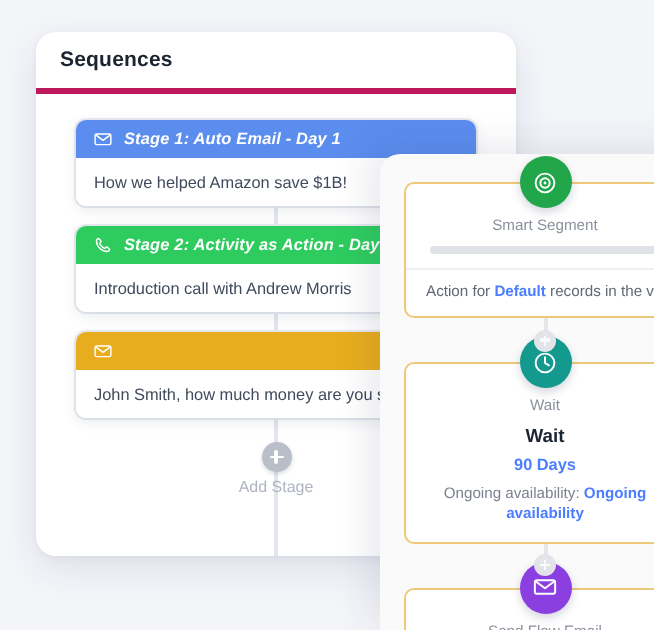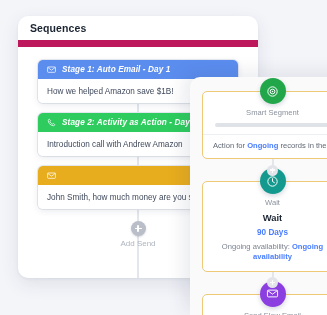--- a/index.html
+++ b/index.html
@@ -24,21 +24,21 @@
     width: 240px;
     height: 262px;
     background: #ffffff;
     border-radius: 10px;
     box-shadow: 0 6px 18px rgba(40,50,90,0.10), 0 1px 3px rgba(40,50,90,0.06);
     overflow: hidden;
     z-index: 1;
   }
   .panel-header {
     height: 31px;
-    border-bottom: 7px solid #be185d;
+    border-bottom: 3px solid #be185d;
     display: flex;
     align-items: center;
     padding-left: 12px;
     box-sizing: border-box;
   }
   .panel-title {
     font-size: 10.5px;
     font-weight: bold;
     color: #1b2431;
     letter-spacing: 0.1px;
@@ -306,38 +306,38 @@
 
     <div class="stage">
       <div class="stage-head" style="background:#2ecc5f">
         <span>
           <svg width="9" height="9" viewBox="0 0 16 16">
             <path d="M4.2 2.2 C3.2 2.2 2.2 3.2 2.2 4.4 C2.2 9.3 6.7 13.8 11.6 13.8 C12.8 13.8 13.8 12.8 13.8 11.8 L11.4 9.6 L9.3 11 C8 10.3 5.7 8 5 6.7 L6.4 4.6 Z" fill="none" stroke="#ffffff" stroke-width="1.3" stroke-linejoin="round"></path>
           </svg>
         </span>
         <span class="label">Stage 2: Activity as Action - Day 3</span>
       </div>
-      <div class="stage-body">Introduction call with Andrew Amazon</div>
+      <div class="stage-body">Introduction call with Andrew Morris</div>
     </div>
 
     <div class="stage">
       <div class="stage-head" style="background:#e8ad1e">
         <span>
           <svg width="9" height="9" viewBox="0 0 16 16">
             <rect x="1" y="3.5" width="14" height="9.5" rx="1.4" fill="none" stroke="#ffffff" stroke-width="1.3"></rect>
             <path d="M1.8 4.6 L8 9.2 L14.2 4.6" fill="none" stroke="#ffffff" stroke-width="1.3" stroke-linecap="round" stroke-linejoin="round"></path>
           </svg>
         </span>
       </div>
       <div class="stage-body">John Smith, how much money are you sp</div>
     </div>
 
     <div class="add-stage">
       <div class="add-circle"></div>
-      <div class="add-label">Add Send</div>
+      <div class="add-label">Add Stage</div>
     </div>
   </div>
 </div>
 
 <div class="flow-panel">
   <div class="flow-inner">
     <div class="flow-spine"></div>
 
     <div class="flow-node">
       <div class="node-bubble bubble-green">
@@ -345,21 +345,21 @@
           <circle cx="10" cy="10" r="7.2" fill="none" stroke="#ffffff" stroke-width="1.5"></circle>
           <circle cx="10" cy="10" r="3.6" fill="none" stroke="#ffffff" stroke-width="1.5"></circle>
           <circle cx="10" cy="10" r="1.1" fill="#ffffff"></circle>
         </svg>
       </div>
       <div class="flow-card">
         <div class="node-kind">Smart Segment</div>
         <div class="skeleton-bar"></div>
         <div class="divider-line"></div>
         <div class="node-desc">
-          <span>Action for </span><span class="hl">Ongoing</span><span> records in the view</span>
+          <span>Action for </span><span class="hl">Default</span><span> records in the view</span>
         </div>
       </div>
     </div>
 
     <div class="flow-connector">
       <div class="mini-plus"></div>
     </div>
 
     <div class="flow-node">
       <div class="node-bubble bubble-teal">

